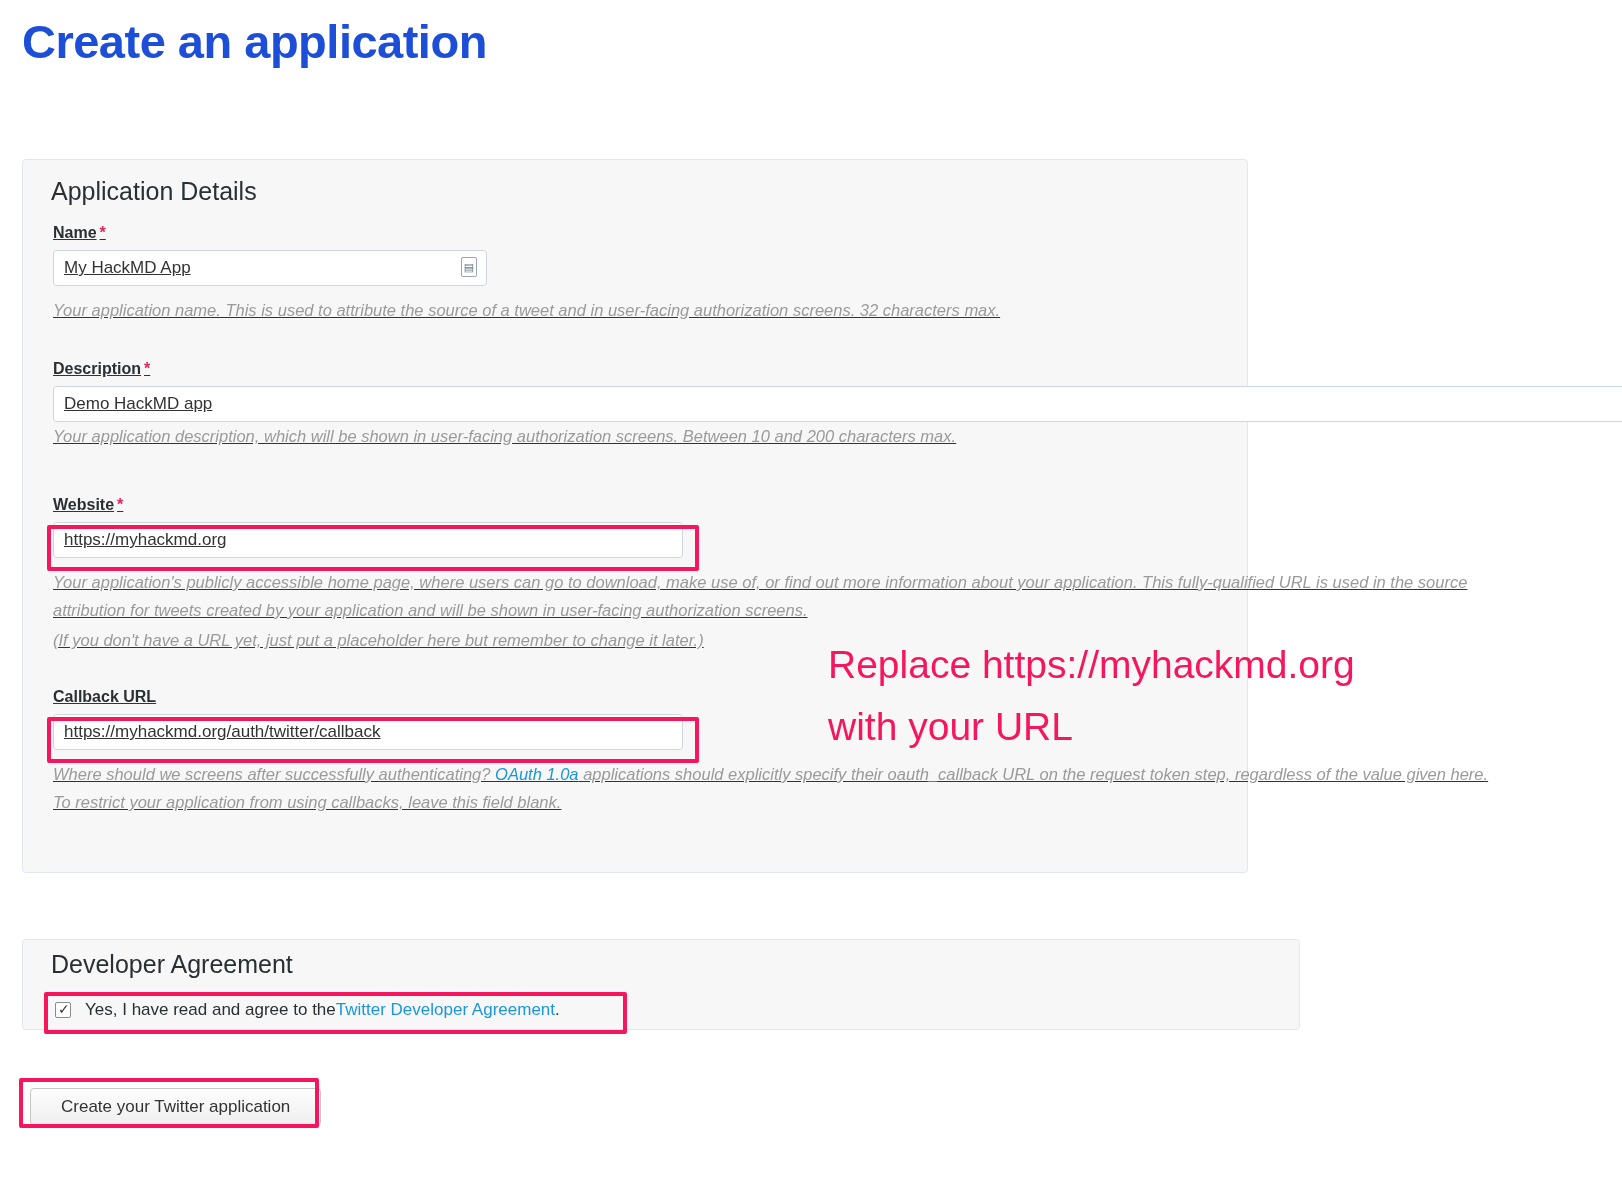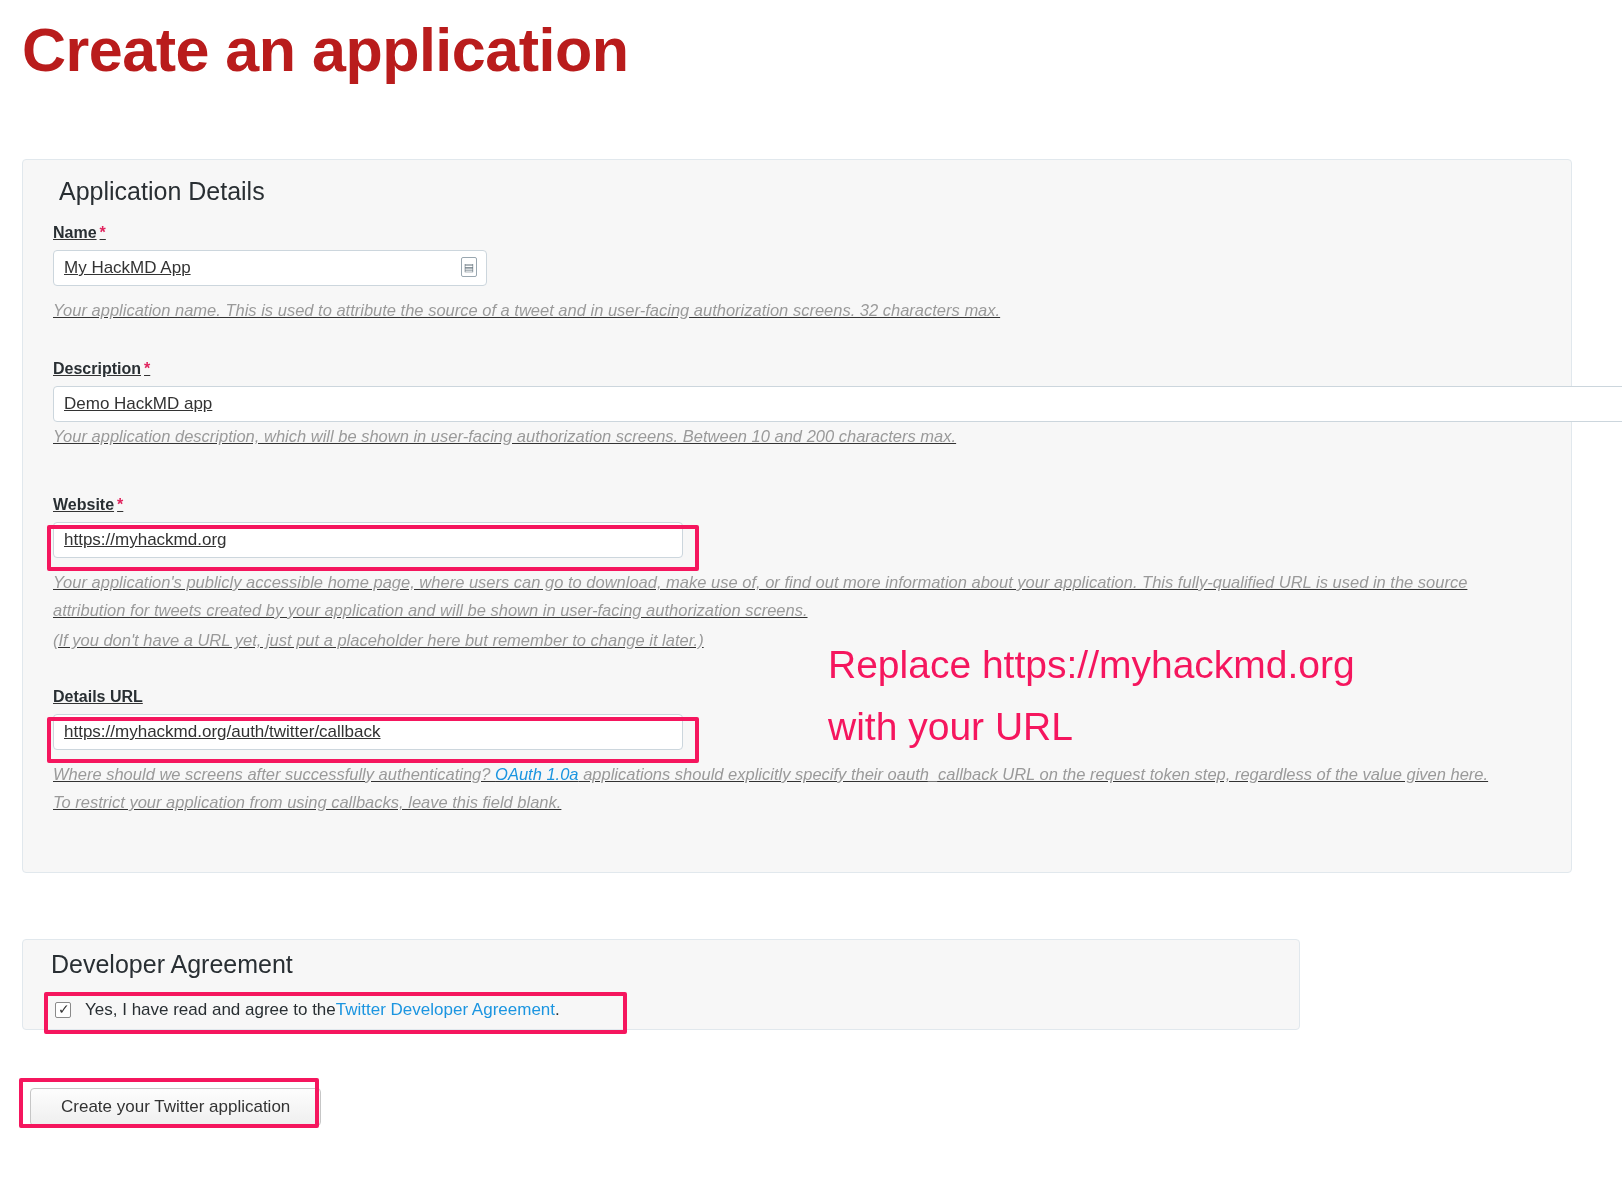--- a/index.html
+++ b/index.html
@@ -13,39 +13,38 @@
     color: #333333;
     overflow: hidden;
   }
   .page {
     position: relative;
     width: 1622px;
     height: 1182px;
     padding: 0;
   }
   .page-title {
-    font-size: 61px;
+    font-size: 47px;
     font-weight: bold;
-    color: #b91c1c;
+    color: #1d4ed8;
     letter-spacing: -0.5px;
     margin: 14px 0 0 22px;
     line-height: 1.2;
   }
   .panel {
     position: absolute;
     background: #f7f7f7;
     border: 1px solid #e1e8ed;
     border-radius: 4px;
   }
   #details-panel {
     left: 22px;
     top: 145px;
-    width: 1550px;
+    width: 1226px;
     height: 714px;
-    padding-left: 8px;
   }
   .panel-heading {
     font-size: 25px;
     color: #292f33;
     font-weight: normal;
     margin: 17px 0 0 28px;
   }
   .field-label {
     font-size: 16px;
     font-weight: bold;
@@ -217,21 +216,21 @@
   <div class="field-block" id="website-block">
     <div class="field-label">
       <span>Website</span><span class="req">*</span>
     </div>
     <input class="txt" id="website-input" style="margin-top: 8px;" type="text" value="https://myhackmd.org">
     <div class="help" style="margin-top:10px; width:1450px;">Your application's publicly accessible home page, where users can go to download, make use of, or find out more information about your application. This fully-qualified URL is used in the source attribution for tweets created by your application and will be shown in user-facing authorization screens.</div>
     <div class="help" style="margin-top:2px;">(If you don't have a URL yet, just put a placeholder here but remember to change it later.)</div>
   </div>
 
   <div class="field-block" id="callback-block">
-    <div class="field-label">Details URL</div>
+    <div class="field-label">Callback URL</div>
     <input class="txt" id="callback-input" style="margin-top: 8px;" type="text" value="https://myhackmd.org/auth/twitter/callback">
     <div class="help" style="margin-top:10px; width:1450px;">
       <span>Where should we screens after successfully authenticating? </span><a href="#">OAuth 1.0a</a><span> applications should explicitly specify their oauth_callback URL on the request token step, regardless of the value given here. To restrict your application from using callbacks, leave this field blank.</span>
     </div>
   </div>
 
   <div class="hl" id="hl-website"></div>
   <div class="hl" id="hl-callback"></div>
 
   <div class="annotation">

